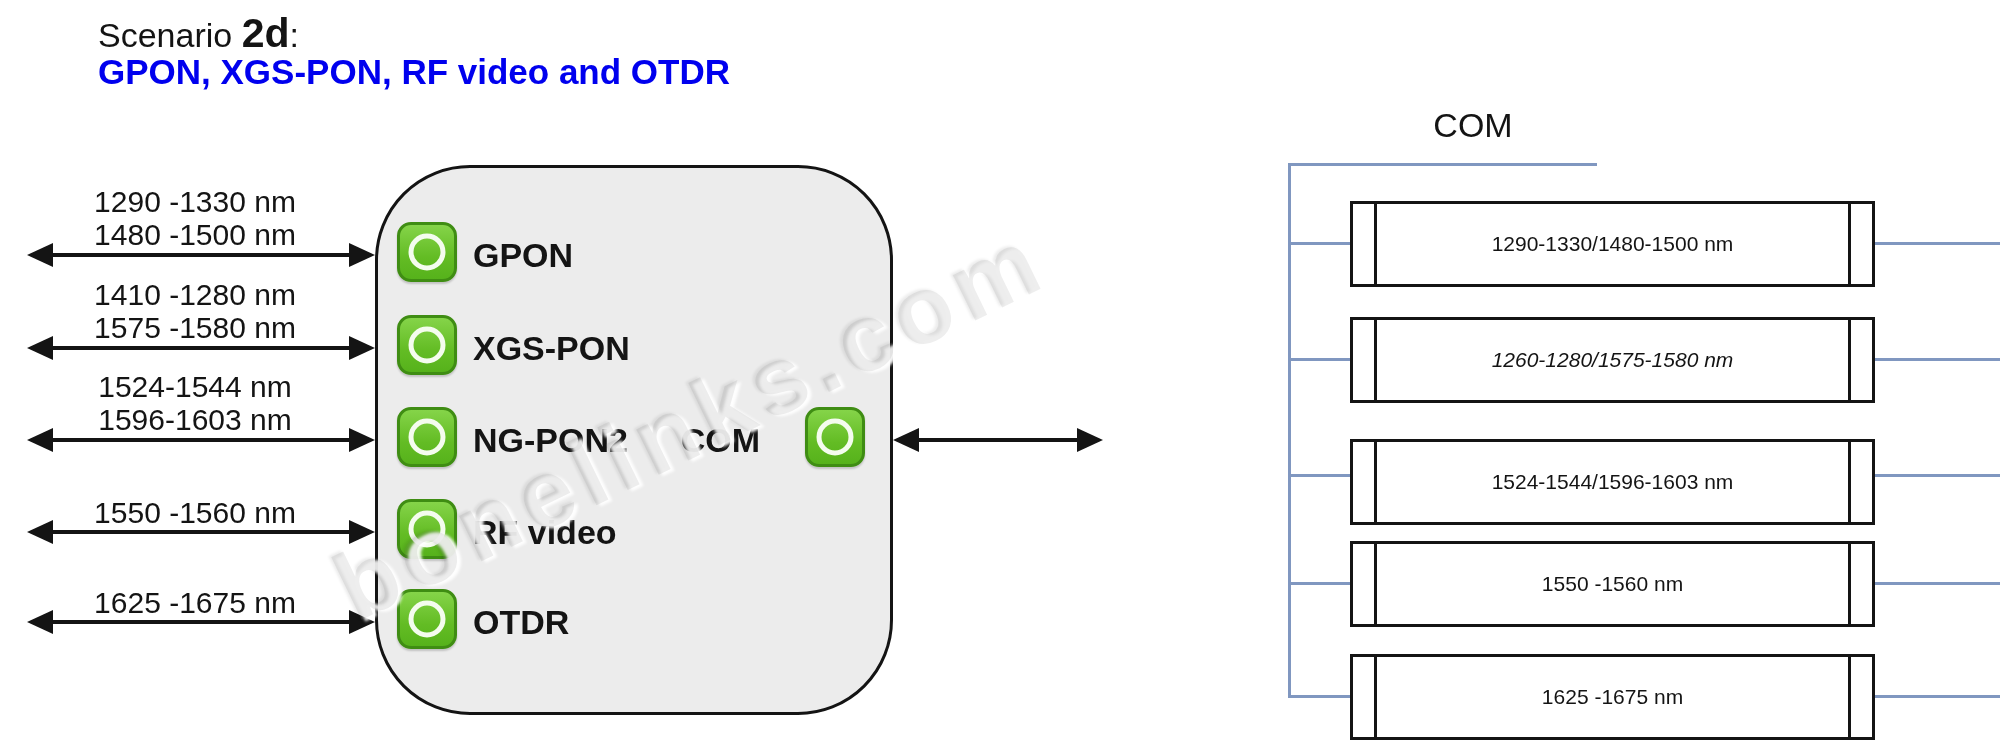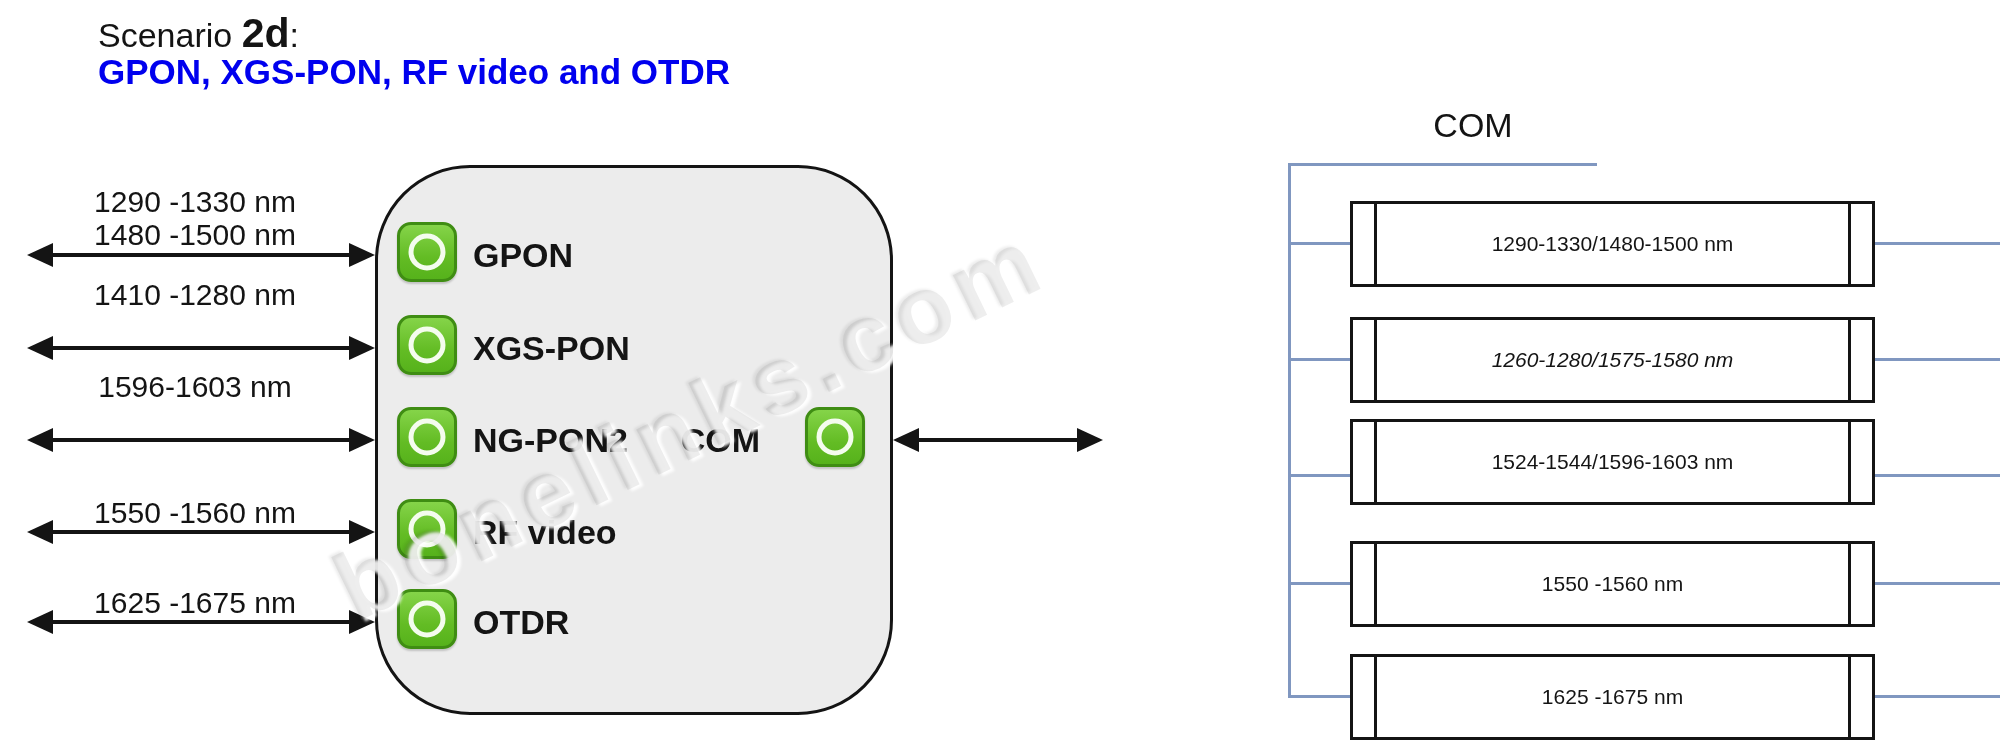--- a/index.html
+++ b/index.html
@@ -62,24 +62,26 @@
   <div class="title-line2">GPON, XGS-PON, RF video and OTDR</div>
 
   <div class="wl-labels" style="top:185px;">
     <div>1290 -1330 nm</div>
     <div>1480 -1500 nm</div>
   </div>
   <div class="h-arrow" style="left:53px;top:253px;width:296px;"></div>
 
   <div class="wl-labels" style="top:278px;">
     <div>1410 -1280 nm</div>
+    <div>1575 -1580 nm</div>
   </div>
   <div class="h-arrow" style="left:53px;top:346px;width:296px;"></div>
 
   <div class="wl-labels" style="top:370px;">
+    <div>1524-1544 nm</div>
     <div>1596-1603 nm</div>
   </div>
   <div class="h-arrow" style="left:53px;top:438px;width:296px;"></div>
 
   <div class="wl-labels" style="top:496px;">
     <div>1550 -1560 nm</div>
   </div>
   <div class="h-arrow" style="left:53px;top:530px;width:296px;"></div>
 
   <div class="wl-labels" style="top:586px;">
@@ -118,21 +120,21 @@
   <div class="blue-line" style="left:1288px;top:474px;width:62px;"></div>
   <div class="blue-line" style="left:1288px;top:582px;width:62px;"></div>
   <div class="blue-line" style="left:1288px;top:695px;width:62px;"></div>
 
   <div class="filter-box" style="top:201px;">
     <div class="filter-label">1290-1330/1480-1500 nm</div>
   </div>
   <div class="filter-box" style="top:317px;font-style:italic;">
     <div class="filter-label">1260-1280/1575-1580 nm</div>
   </div>
-  <div class="filter-box" style="top:419px;">
+  <div class="filter-box" style="top:439px;">
     <div class="filter-label">1524-1544/1596-1603 nm</div>
   </div>
   <div class="filter-box" style="top:541px;">
     <div class="filter-label">1550 -1560 nm</div>
   </div>
   <div class="filter-box" style="top:654px;">
     <div class="filter-label">1625 -1675 nm</div>
   </div>
 
   <div class="blue-line" style="left:1875px;top:242px;width:125px;"></div>

